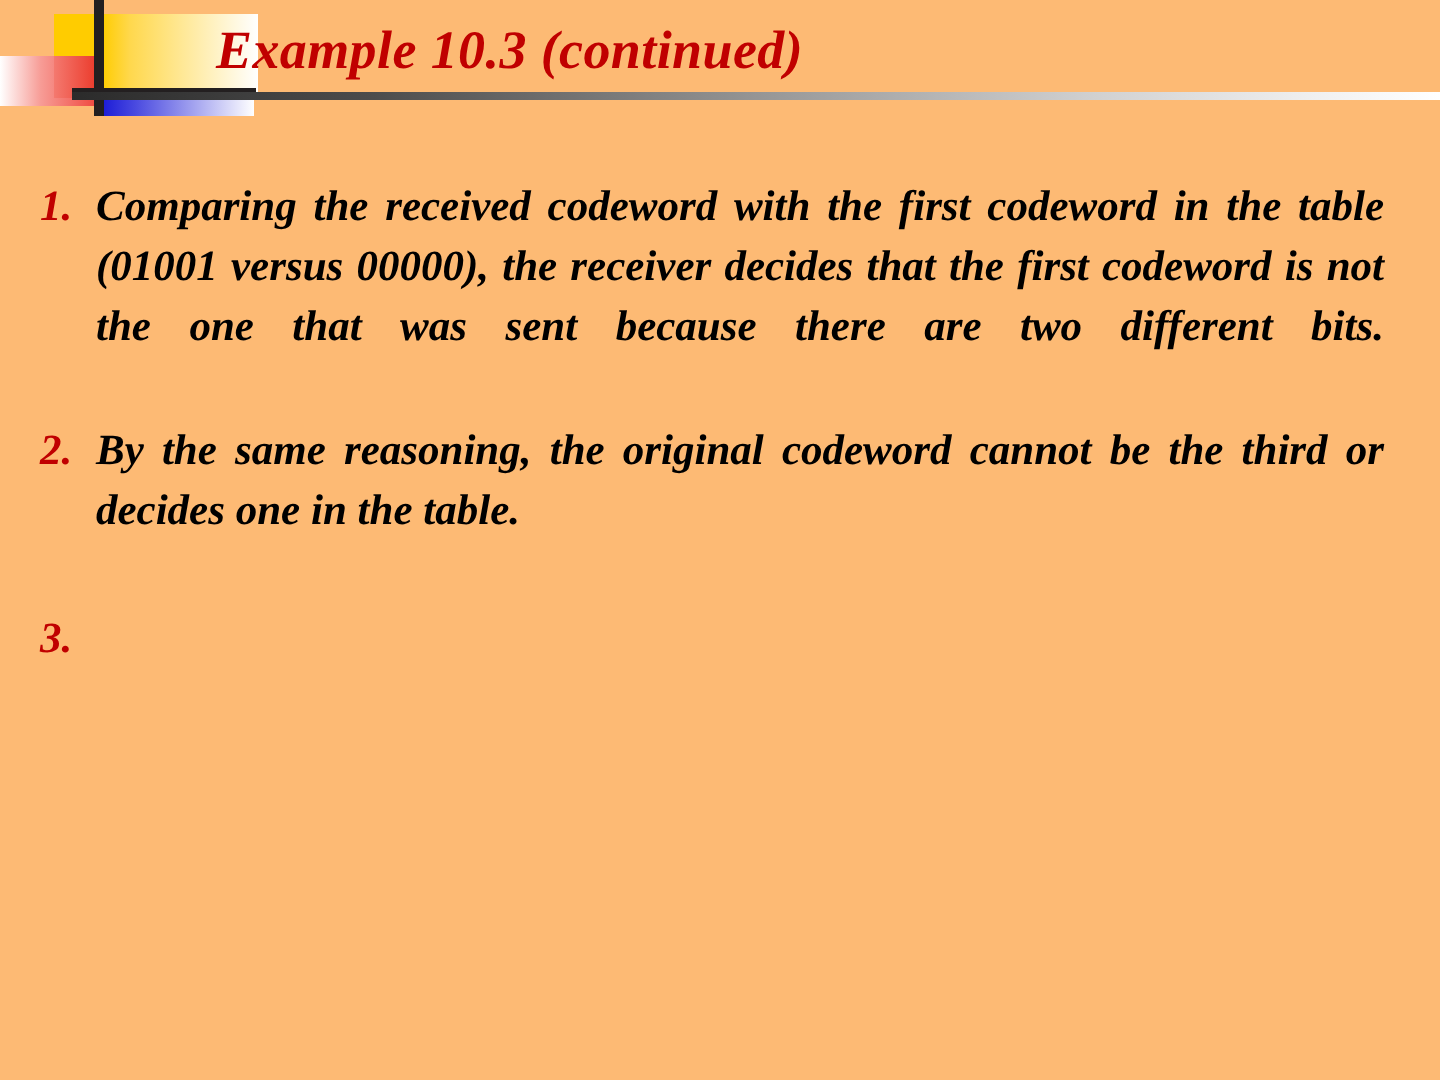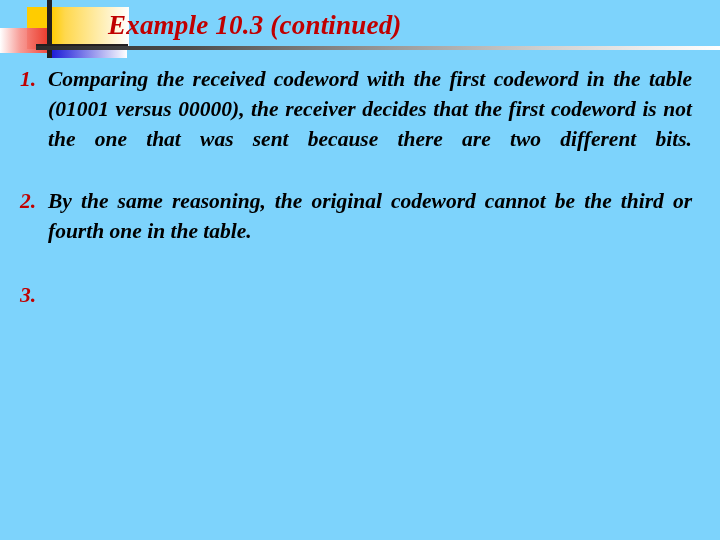--- a/index.html
+++ b/index.html
@@ -11,21 +11,21 @@
     height: 540px;
     background: #ffffff;
     font-family: "Liberation Serif", "DejaVu Serif", serif;
     overflow: hidden;
   }
 
   #slide {
     position: relative;
     width: 720px;
     height: 540px;
-    background: #7dd3fc;
+    background: #fdba74;
     overflow: hidden;
   }
 
   
   #ornament {
     position: absolute;
     left: 0;
     top: 0;
     width: 720px;
     height: 60px;
@@ -136,20 +136,21 @@
     left: 20px;
     top: 0;
     width: 24px;
     color: #c00000;
     font-weight: bold;
     font-style: italic;
     text-align: left;
   }
   .item .body-text {
     display: block;
+    margin-top: 24px;
   }
   
   .item.stretch-last .body-text {
     text-align-last: justify;
   }
 
   #item-1 { margin-top: 0px; }
   #item-2 { margin-top: 32px; }
   #item-3 { margin-top: 34px; }
 </style>
@@ -174,21 +175,21 @@
 
   <div id="body">
 
     <div class="item stretch-last" id="item-1">
       <span class="marker">1.</span>
       <span class="body-text">Comparing the received codeword with the first codeword in the table (01001 versus 00000), the receiver decides that the first codeword is not the one that was sent because there are two different bits.</span>
     </div>
 
     <div class="item" id="item-2">
       <span class="marker">2.</span>
-      <span class="body-text">By the same reasoning, the original codeword cannot be the third or fourth one in the table.</span>
+      <span class="body-text">By the same reasoning, the original codeword cannot be the third or decides one in the table.</span>
     </div>
 
     <div class="item" id="item-3">
       <span class="marker">3.</span>
     </div>
 
   </div>
 </div>
 
 </body></html>

